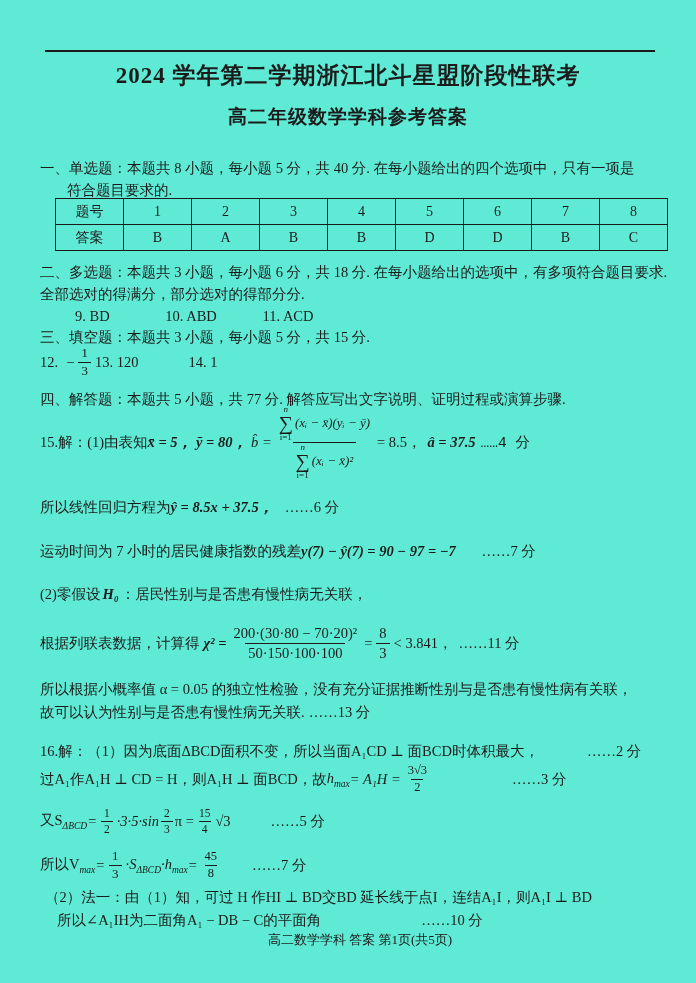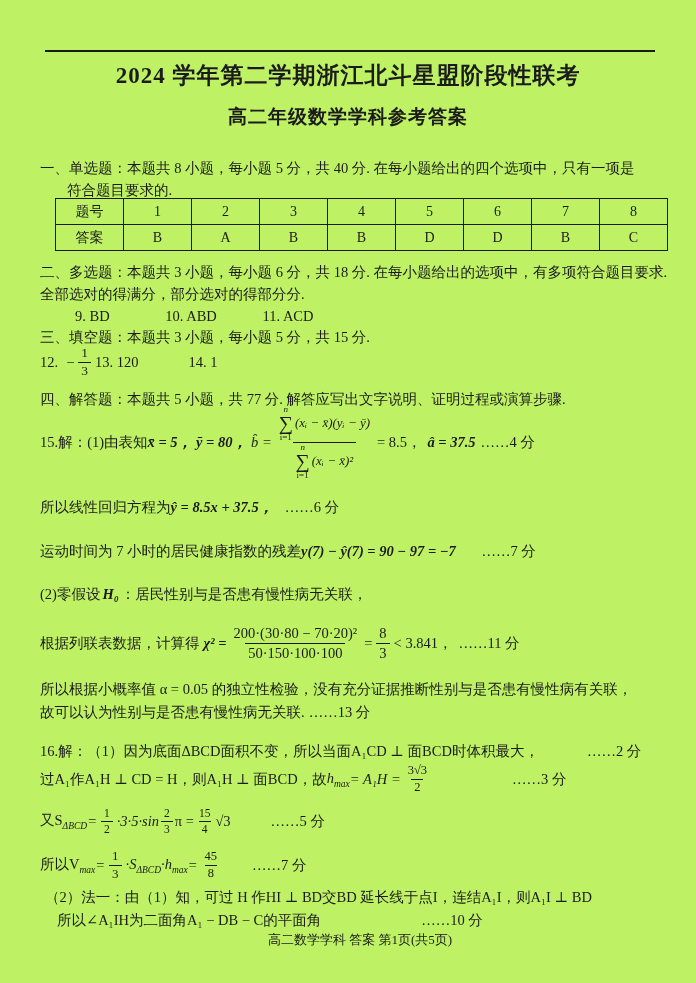--- a/index.html
+++ b/index.html
@@ -1,18 +1,18 @@
 <!DOCTYPE html>
 <html><head>
 <meta charset="utf-8">
 <style>
   html,body{margin:0;padding:0;background:#ffffff;}
   body{width:696px;height:983px;color:#1b1b1b;
        font-family:"Liberation Serif","DejaVu Serif",serif;}
-  .page{position:relative;width:696px;height:983px;background:#bef264;overflow:hidden;}
+  .page{position:relative;width:696px;height:983px;background:#5eead4;overflow:hidden;}
   .abs{position:absolute;}
   .rule{height:2px;background:#1b1b1b;}
   .title{width:696px;text-align:center;font-size:23px;font-weight:bold;letter-spacing:1px;}
   .subtitle{width:696px;text-align:center;font-size:19px;font-weight:bold;letter-spacing:1px;}
   .line{font-size:14.5px;line-height:22px;white-space:nowrap;}
   .mathline{display:flex;align-items:center;font-size:14.5px;white-space:nowrap;}
   .mi{font-style:italic;}
   .mbi{font-style:italic;font-weight:bold;}
   .frac{display:inline-flex;flex-direction:column;align-items:center;vertical-align:middle;margin:0 4px;line-height:1.25;}
   .frac .num,.frac .den{display:flex;align-items:center;justify-content:center;padding:0 3px;}
@@ -105,21 +105,21 @@
         <span class="sum">
           <span class="mi">n</span>
           <span class="sumsym">∑</span>
           <span>i=1</span>
         </span>
         <span class="mi">(xᵢ − x̄)²</span>
       </span>
     </span>
     <span>= 8.5，</span>
     <span class="mbi" style="margin-left:6px;">â = 37.5</span>
-    <span style="margin-left:5px;">……4 分</span>
+    <span style="margin-left:5px;font-family:Liberation Mono, monospace;">……4 分</span>
   </div>
 
   <div class="abs line" style="top:496px;left:40px;">
     <span>所以线性回归方程为</span><span class="mbi">ŷ = 8.5x + 37.5，</span>
     <span style="margin-left:8px;">……6 分</span>
   </div>
 
   <div class="abs line" style="top:540px;left:40px;">
     <span>运动时间为 7 小时的居民健康指数的残差</span><span class="mbi">y(7) − ŷ(7) = 90 − 97 = −7</span>
     <span style="margin-left:22px;">……7 分</span>

